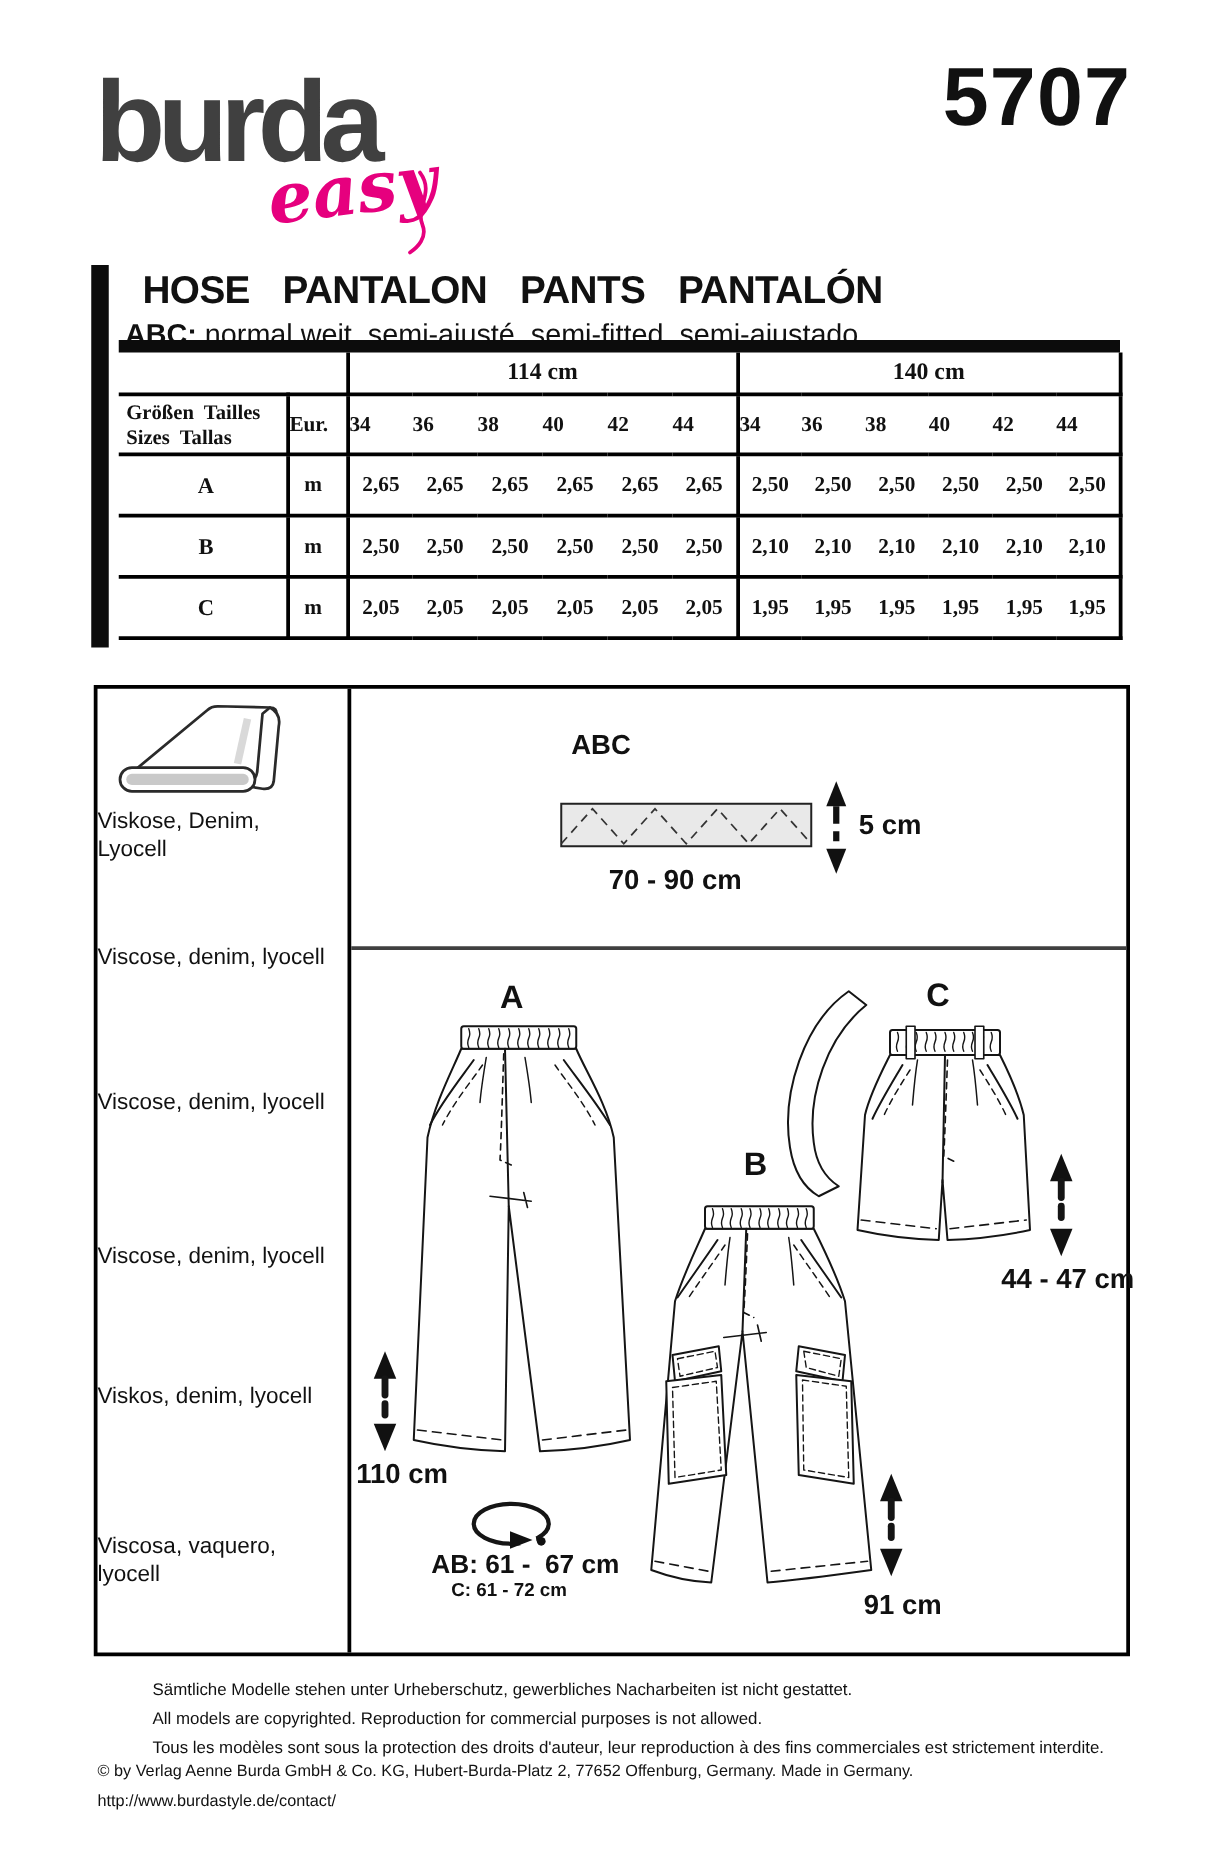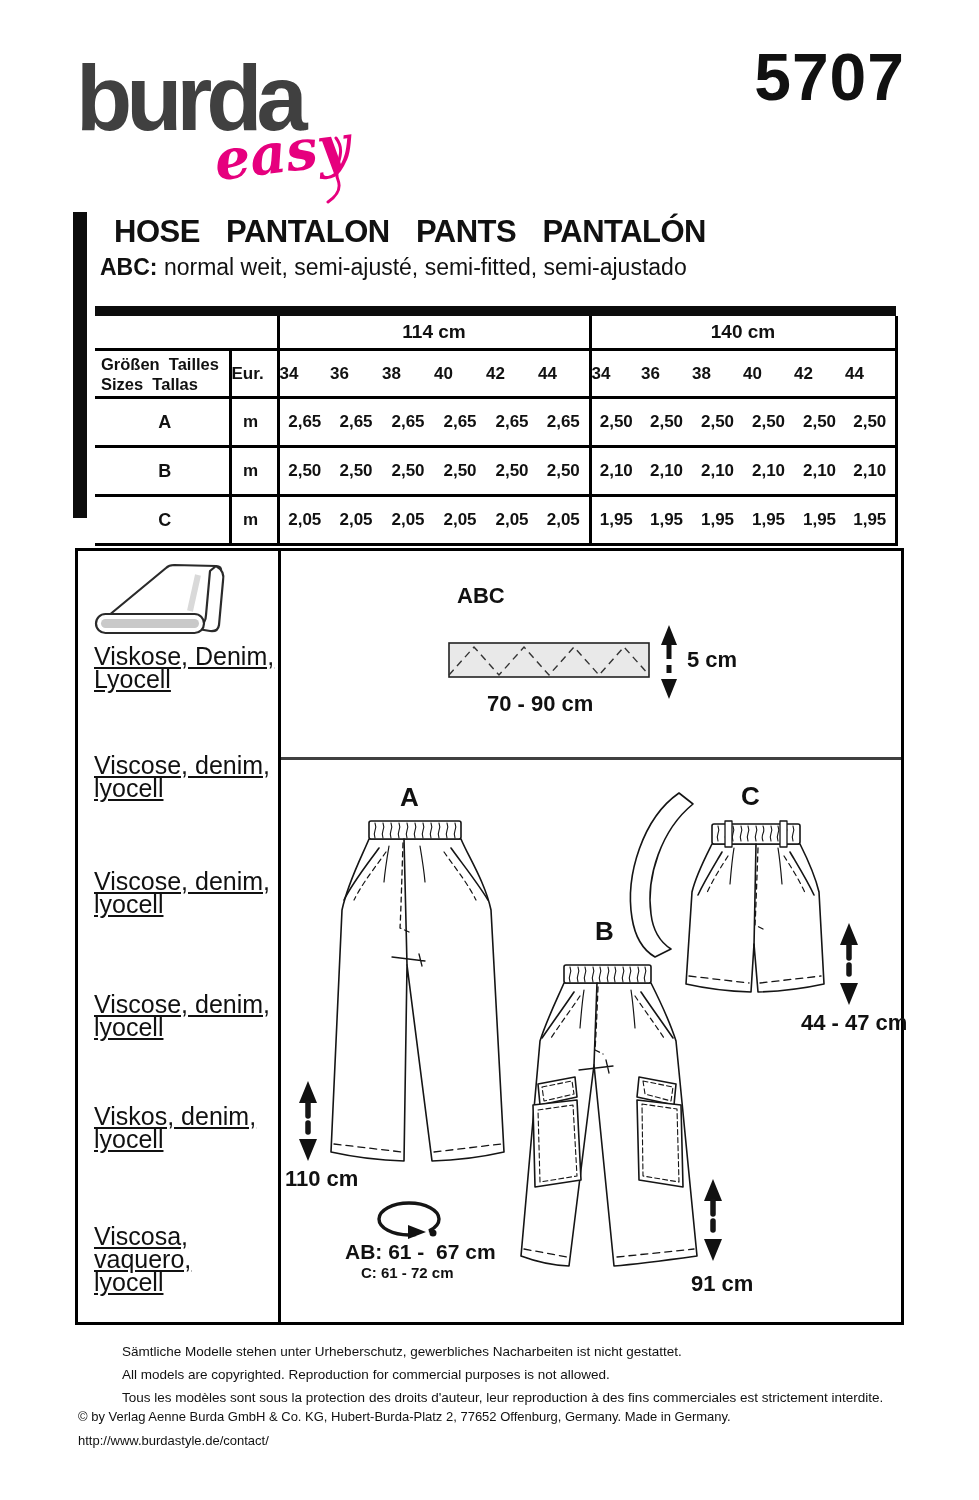--- a/index.html
+++ b/index.html
@@ -15,36 +15,36 @@
   .pattern-number{right:74px;top:44px;font-size:66px;font-weight:bold;letter-spacing:1px;line-height:1;}
 
   
   .title-bar{left:73px;top:212px;width:14px;height:306px;background:#0c0c0c;}
   .main-title{left:100px;top:214px;font-size:31px;font-weight:bold;white-space:pre;
               letter-spacing:-0.5px;word-spacing:5px;margin-left:14px;}
   .sub-title{left:100px;top:254px;font-size:23px;white-space:pre;}
   .sub-title b{font-weight:bold;}
 
   
-  .yardage{left:95px;top:306px;border-collapse:collapse;table-layout:fixed;}
+  .yardage{left:95px;top:272px;border-collapse:collapse;table-layout:fixed;font-family:Liberation Serif, serif;}
   .yardage td{padding:0;font-weight:bold;border-bottom:3px solid #000;vertical-align:middle;}
   .yardage tr.bar td{background:#0c0c0c;height:10px;border-bottom:none;}
   .yardage tr.groups td{height:32px;font-size:19px;text-align:center;}
   .yardage tr.sizes td{height:45px;font-size:17px;}
   .yardage tr.data td{height:46px;font-size:17px;text-align:center;}
   .yardage td.v-r{border-right:3px solid #000;}
   .yardage td.lbl{text-align:left;padding-left:6px;}
   .yardage td.lbl .pre{white-space:pre;font-size:16.5px;line-height:20px;display:block;}
   .yardage td.unit{text-align:right;padding-right:7px;}
   .yardage tr.data td.lbl{font-size:18px;}
 
   
   .diagram-box{left:75px;top:548px;width:823px;height:771px;border:3px solid #000;}
   .fabric-col{position:absolute;left:0;top:0;width:200px;height:100%;border-right:3px solid #000;}
-  .fabric-item{position:absolute;left:16px;font-size:25px;line-height:23px;text-decoration:underline;}
+  .fabric-item{position:absolute;left:0;font-size:18px;line-height:23px;}
   .elastic-panel{position:absolute;left:203px;top:0;width:620px;height:206px;border-bottom:3px solid #404040;}
   .garment-panel{position:absolute;left:203px;top:209px;width:620px;height:562px;}
   .dlabel{position:absolute;font-weight:bold;font-size:22px;white-space:pre;}
   .glabel{position:absolute;font-weight:bold;font-size:26px;}
 
   
   .foot-sm{left:78px;font-size:13.5px;line-height:16px;margin-left:44px;}
   .foot-lg{left:78px;font-size:13px;line-height:19px;}
 
   svg{display:block;}

